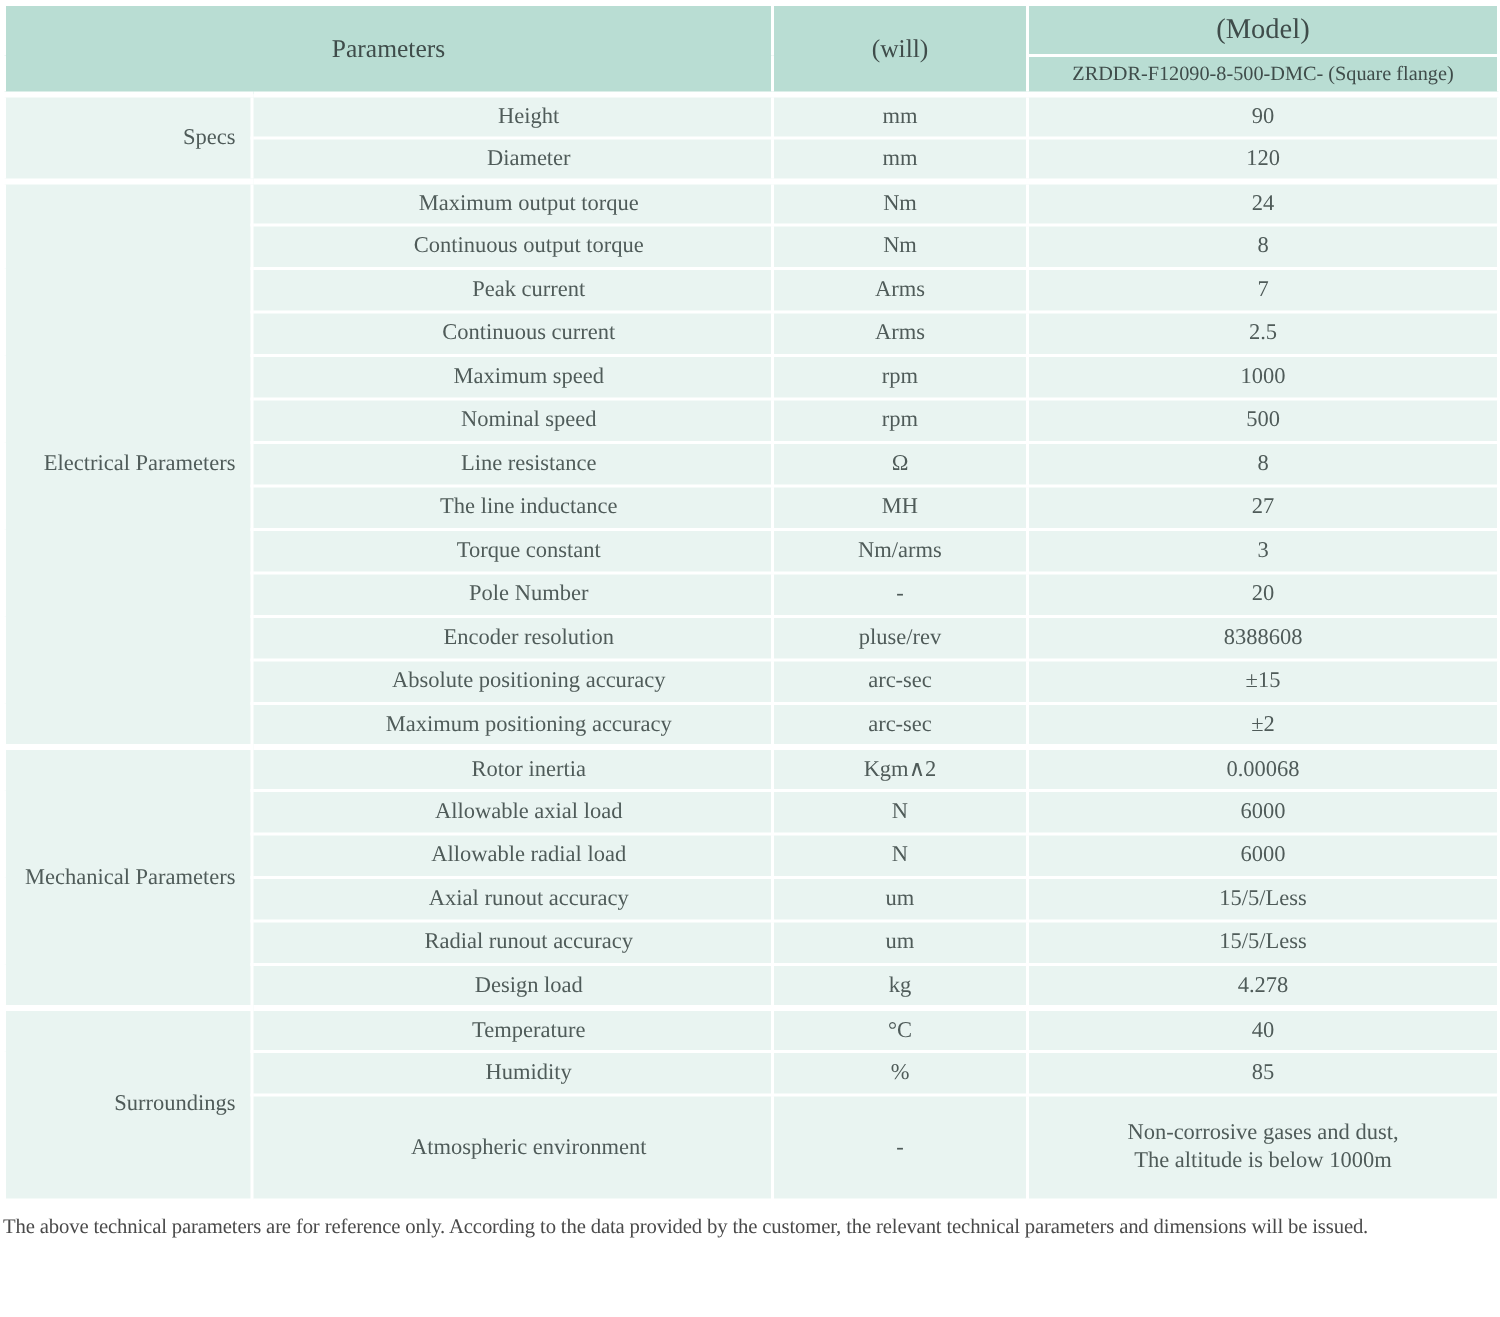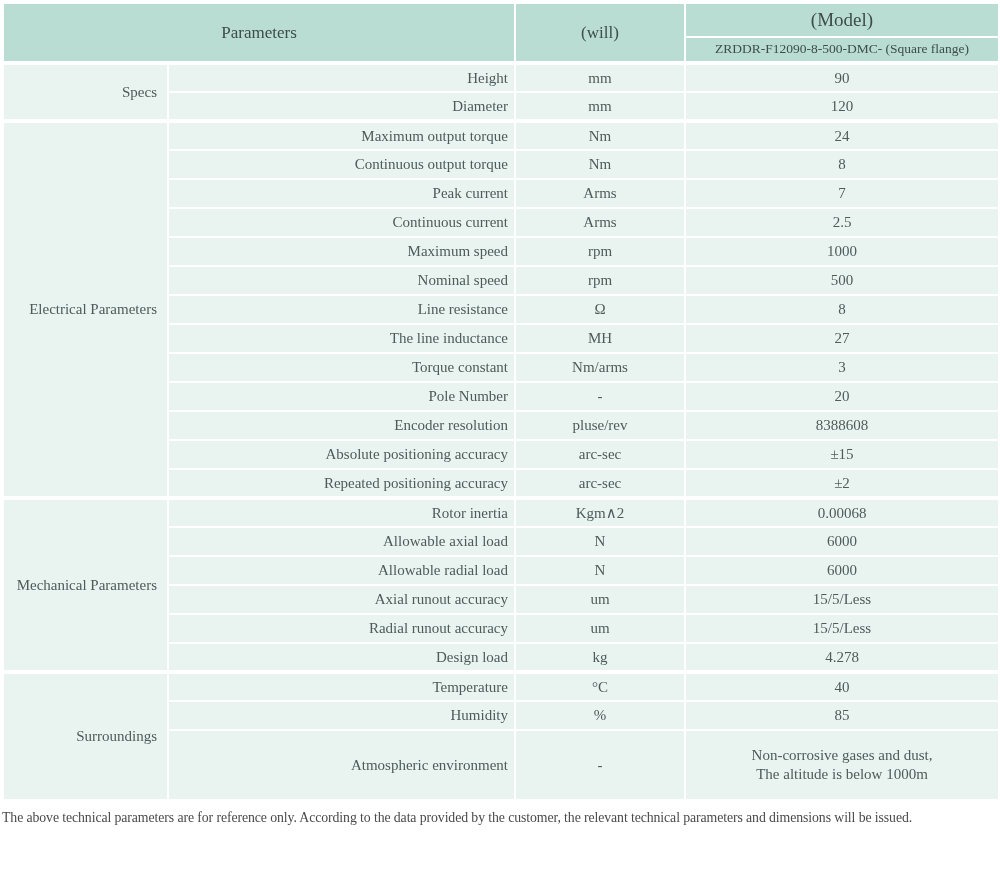--- a/index.html
+++ b/index.html
@@ -51,21 +51,21 @@
     height:32px;
     border-bottom:2px solid var(--border);
   }
   th.h-model-sub{
     font-size:13.5px;
     height:24px;
     padding:1px 20px;
   }
   tbody td{height:29px;}
   tbody td.parameter{
-    text-align:right;
+    text-align:center;
     padding-left:28px;
   }
   tbody td.category{
     text-align:right;
     padding:2px 10px;
   }
   tbody td.value{white-space:pre-line;}
   tbody tr.section-start td{border-top:4px solid var(--border);}
   tbody tr:last-child td{height:70px;}
   .footnote{
@@ -164,21 +164,21 @@
           <td class="parameter">Encoder resolution</td>
           <td class="unit">pluse/rev</td>
           <td class="value">8388608</td>
         </tr>
         <tr>
           <td class="parameter">Absolute positioning accuracy</td>
           <td class="unit">arc-sec</td>
           <td class="value">±15</td>
         </tr>
         <tr>
-          <td class="parameter">Repeated positioning accuracy</td>
+          <td class="parameter">Maximum positioning accuracy</td>
           <td class="unit">arc-sec</td>
           <td class="value">±2</td>
         </tr>
         <tr class="section-start">
           <td rowspan="6" class="category">Mechanical Parameters</td>
           <td class="parameter">Rotor inertia</td>
           <td class="unit">Kgm∧2</td>
           <td class="value">0.00068</td>
         </tr>
         <tr>

